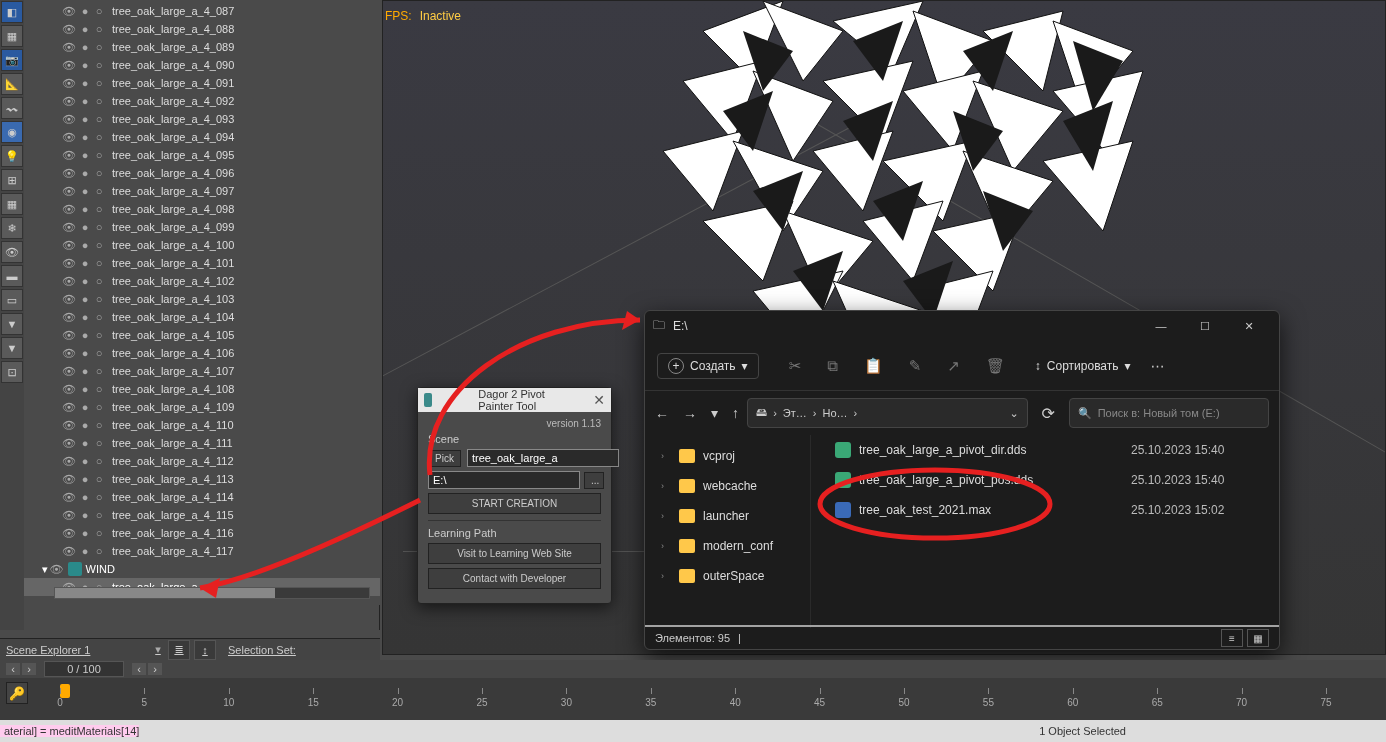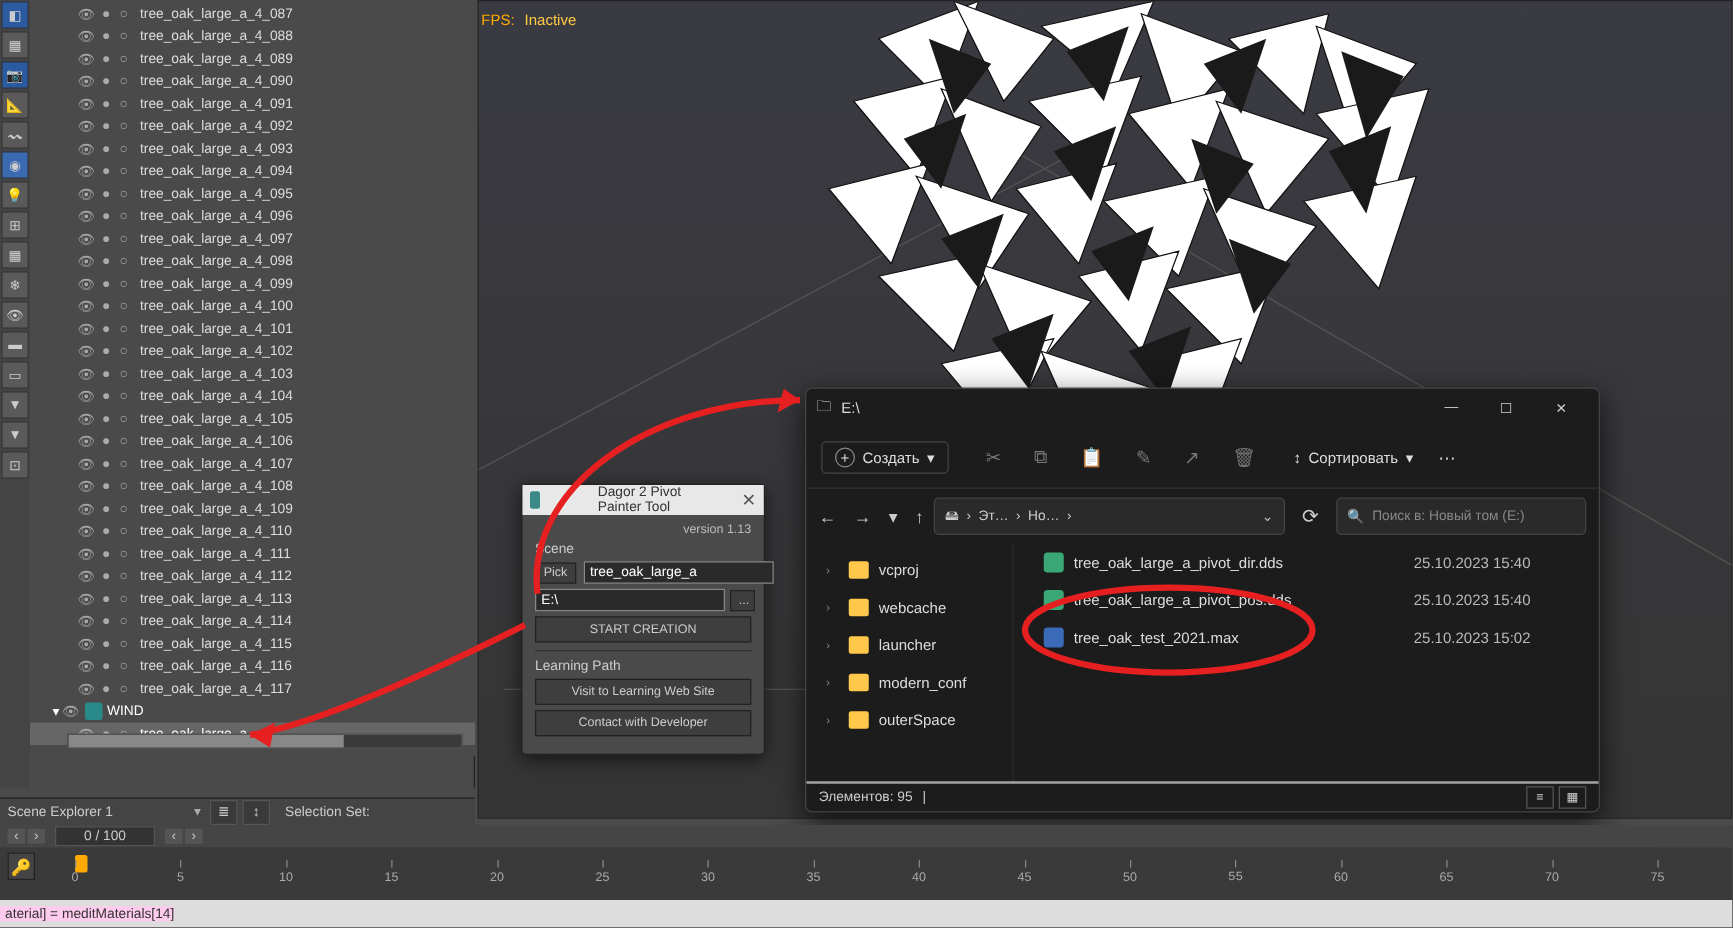--- a/index.html
+++ b/index.html
@@ -336,21 +336,21 @@
           <span class="frz">●</span>
           <span class="dot">○</span>
           <span class="name">tree_oak_large_a</span>
         </div>
       </div>
     <div class="scroll-h">
         <div class="thumb"></div>
       </div>
   </div>
 </div>
-<div class="explorer-bar" style="top:638px;">
+<div class="explorer-bar" style="top:638px;text-decoration:underline;">
   <span class="title">Scene Explorer 1</span>
   <span class="dd">▾</span>
   <span class="ico">≣</span>
   <span class="ico">↕</span>
   <span class="ss">Selection Set:</span>
 </div>
 
 <div class="viewport">
   <div class="fps">
     <span>FPS:</span><span class="val">Inactive</span>
@@ -585,28 +585,29 @@
       <div class="tick" style="left: 40%;">30</div>
       <div class="tickline" style="left: 40%;"></div>
       <div class="tick" style="left: 46.6667%;">35</div>
       <div class="tickline" style="left: 46.6667%;"></div>
       <div class="tick" style="left: 53.3333%;">40</div>
       <div class="tickline" style="left: 53.3333%;"></div>
       <div class="tick" style="left: 60%;">45</div>
       <div class="tickline" style="left: 60%;"></div>
       <div class="tick" style="left: 66.6667%;">50</div>
       <div class="tickline" style="left: 66.6667%;"></div>
-      <div class="tick" style="left: 73.3333%; font-family: Liberation Mono, monospace;">55</div>
+      <div class="tick" style="left: 73.3333%;">55</div>
       <div class="tickline" style="left: 73.3333%;"></div>
       <div class="tick" style="left: 80%;">60</div>
       <div class="tickline" style="left: 80%;"></div>
       <div class="tick" style="left: 86.6667%;">65</div>
       <div class="tickline" style="left: 86.6667%;"></div>
       <div class="tick" style="left: 93.3333%;">70</div>
       <div class="tickline" style="left: 93.3333%;"></div>
       <div class="tick" style="left: 100%;">75</div>
       <div class="tickline" style="left: 100%;"></div>
     </div>
 </div>
 
 <div class="bottombar">
   <span class="script">aterial] = meditMaterials[14]</span>
+  <span class="status">1 Object Selected</span>
 </div>
 
 </body></html>

